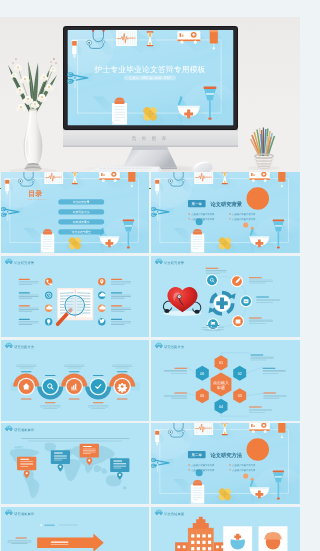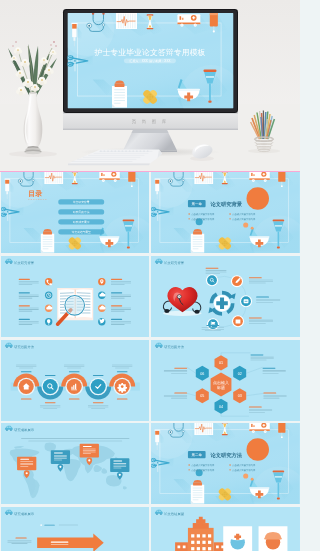--- a/index.html
+++ b/index.html
@@ -1,22 +1,22 @@
 <!DOCTYPE html>
 <html><head>
 <meta charset="utf-8">
 <title>PPT Template Preview</title>
 <style>
   html,body{margin:0;padding:0;}
   body{width:300px;height:551px;background:#eef4f5;font-family:"Liberation Sans",sans-serif;overflow:hidden;}
   .page{position:relative;width:300px;height:551px;background:#eef4f5;}
 
   
-  .hero{position:absolute;left:0;top:0;width:300px;height:172px;overflow:hidden;
-        background:#f9a8d4;}
+  .hero{position:absolute;left:0;top:17px;width:300px;height:172px;overflow:hidden;
+        background:#4d7c0f;}
   .hero-svg{position:absolute;left:0;top:0;width:300px;height:172px;}
 
   
   .grid{position:absolute;left:0;top:172px;width:300px;height:379px;}
   .slide{position:absolute;width:148.5px;height:81px;background:#b4e5f7;overflow:hidden;}
   .slide svg{position:absolute;left:0;top:0;width:148.5px;height:81.06px;display:block;}
   .slide{box-shadow:none;}
 </style>
 </head>
 <body>

